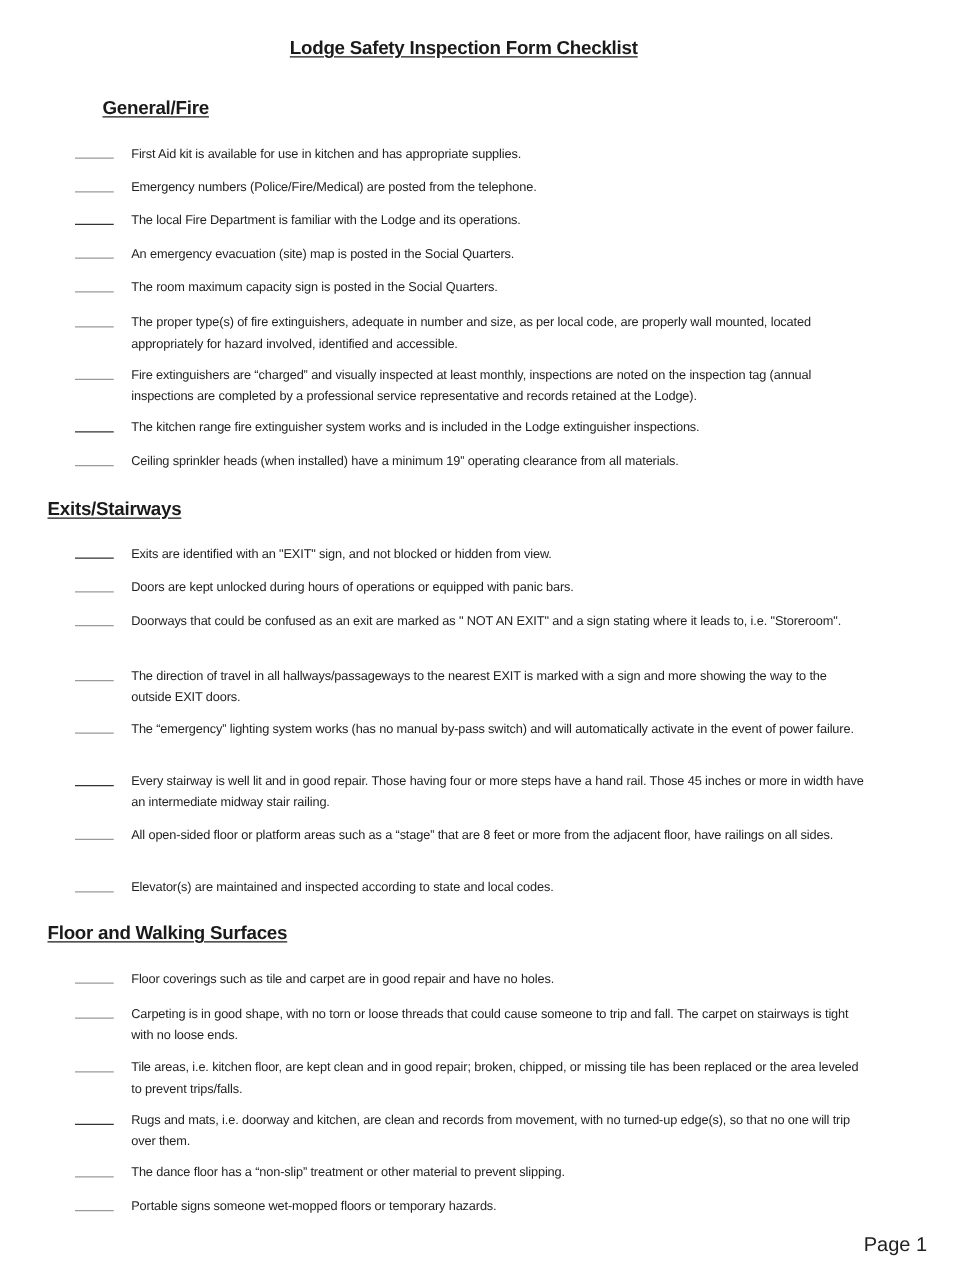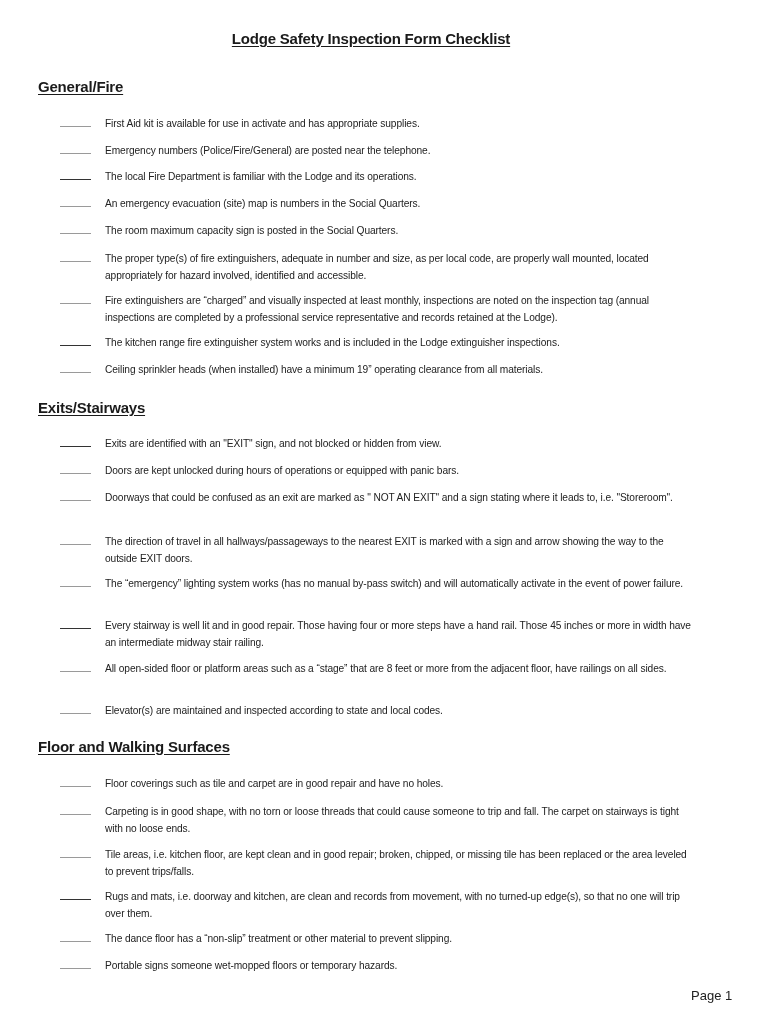--- a/index.html
+++ b/index.html
@@ -22,45 +22,45 @@
   .blank {
     position: absolute; left: 0; top: 11px; width: 31px; height: 0;
     border-top: 1px solid #9a9a9a;
   }
   .blank.dark { border-top-color: #333; }
   .item-text {
     position: absolute; left: 45px; top: 0; width: 590px;
     font-size: 10.2px; line-height: 17px; color: #222; letter-spacing: -0.1px;
   }
   .page-num {
-    position: absolute; top: 988px; left: 691px; font-size: 13px; color: #222;
+    position: absolute; top: 988px; left: 691px; font-size: 16px; color: #222;
   }
 </style>
 </head>
 <body>
 
 <div class="title">Lodge Safety Inspection Form Checklist</div>
 
-<div class="section-heading" style="top:78px;">General/Fire</div>
+<div class="section-heading" style="top:78px;margin-left:44px;">General/Fire</div>
 
 <div class="item" style="top:115px;">
   <div class="blank"></div>
-  <div class="item-text">First Aid kit is available for use in activate and has appropriate supplies.</div>
+  <div class="item-text">First Aid kit is available for use in kitchen and has appropriate supplies.</div>
 </div>
 <div class="item" style="top:142px;">
   <div class="blank"></div>
-  <div class="item-text">Emergency numbers (Police/Fire/General) are posted near the telephone.</div>
+  <div class="item-text">Emergency numbers (Police/Fire/Medical) are posted from the telephone.</div>
 </div>
 <div class="item" style="top:168px;">
   <div class="blank dark"></div>
   <div class="item-text">The local Fire Department is familiar with the Lodge and its operations.</div>
 </div>
 <div class="item" style="top:195px;">
   <div class="blank"></div>
-  <div class="item-text">An emergency evacuation (site) map is numbers in the Social Quarters.</div>
+  <div class="item-text">An emergency evacuation (site) map is posted in the Social Quarters.</div>
 </div>
 <div class="item" style="top:222px;">
   <div class="blank"></div>
   <div class="item-text">The room maximum capacity sign is posted in the Social Quarters.</div>
 </div>
 <div class="item" style="top:250px;">
   <div class="blank"></div>
   <div class="item-text">The proper type(s) of fire extinguishers, adequate in number and size, as per local code, are properly wall mounted, located appropriately for hazard involved, identified and accessible.</div>
 </div>
 <div class="item" style="top:292px;">
@@ -85,21 +85,21 @@
 <div class="item" style="top:462px;">
   <div class="blank"></div>
   <div class="item-text">Doors are kept unlocked during hours of operations or equipped with panic bars.</div>
 </div>
 <div class="item" style="top:489px;">
   <div class="blank"></div>
   <div class="item-text">Doorways that could be confused as an exit are marked as " NOT AN EXIT" and a sign stating where it leads to, i.e. "Storeroom".</div>
 </div>
 <div class="item" style="top:533px;">
   <div class="blank"></div>
-  <div class="item-text">The direction of travel in all hallways/passageways to the nearest EXIT is marked with a sign and arrow showing the way to the outside EXIT doors.</div>
+  <div class="item-text">The direction of travel in all hallways/passageways to the nearest EXIT is marked with a sign and more showing the way to the outside EXIT doors.</div>
 </div>
 <div class="item" style="top:575px;">
   <div class="blank"></div>
   <div class="item-text">The “emergency” lighting system works (has no manual by-pass switch) and will automatically activate in the event of power failure.</div>
 </div>
 <div class="item" style="top:617px;">
   <div class="blank dark"></div>
   <div class="item-text">Every stairway is well lit and in good repair. Those having four or more steps have a hand rail. Those 45 inches or more in width have an intermediate midway stair railing.</div>
 </div>
 <div class="item" style="top:660px;">

